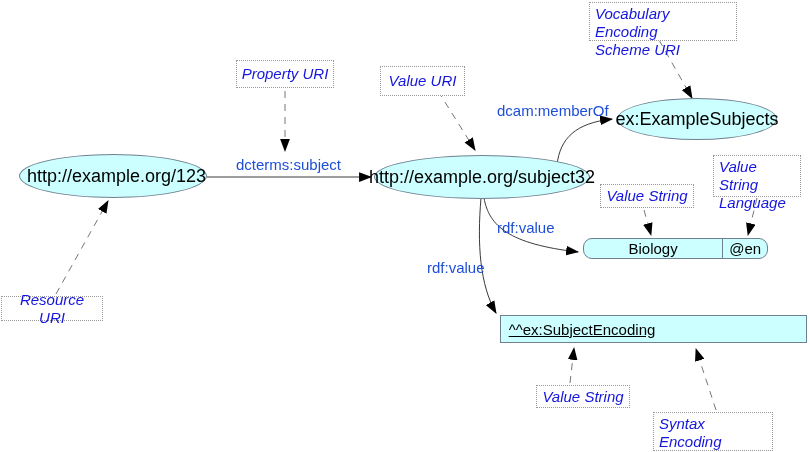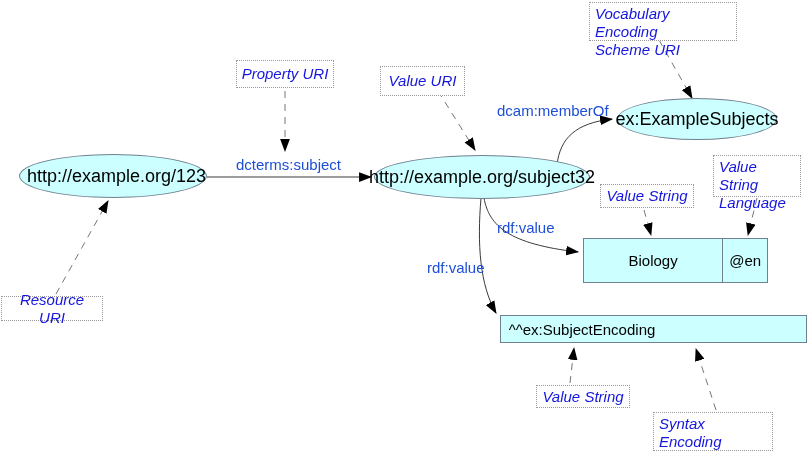--- a/index.html
+++ b/index.html
@@ -65,27 +65,27 @@
   </div>
 
   <div class="node" style="left:374px;top:155px;width:216px;height:44px;">
     <span>http://example.org/subject32</span>
   </div>
 
   <div class="node" style="left:617px;top:98px;width:160px;height:42px;">
     <span>ex:ExampleSubjects</span>
   </div>
 
-  <div class="litrect" style="left:583px;top:238px;width:185px;height:45px;">
+  <div class="litrect" style="left:583px;top:238px;width:185px;height:21px;border-radius:9px;">
     <div class="cell first" style="width:140px;">Biology</div>
     <div class="cell" style="width:44px;">@en</div>
   </div>
 
   <div class="litrect" style="left:500px;top:315px;width:307px;height:28px;">
-    <div class="cell" style="width:162px;">^^ex:SubjectEncoding</div>
+    <div class="cell" style="width:162px;text-decoration:underline;">^^ex:SubjectEncoding</div>
   </div>
 
   <span class="edge-label" style="left:236px;top:156px;">dcterms:subject</span>
   <span class="edge-label" style="left:497px;top:102px;">dcam:memberOf</span>
   <span class="edge-label" style="left:497px;top:219px;">rdf:value</span>
   <span class="edge-label" style="left:427px;top:259px;">rdf:value</span>
 
   <div class="anno center" style="left:236px;top:60px;width:98px;height:28px;">Property URI</div>
   <div class="anno center" style="left:380px;top:58px;width:85px;height:30px;margin-top:8px;">Value URI</div>
   <div class="anno" style="left:589px;top:2px;width:148px;height:39px;">Vocabulary Encoding

